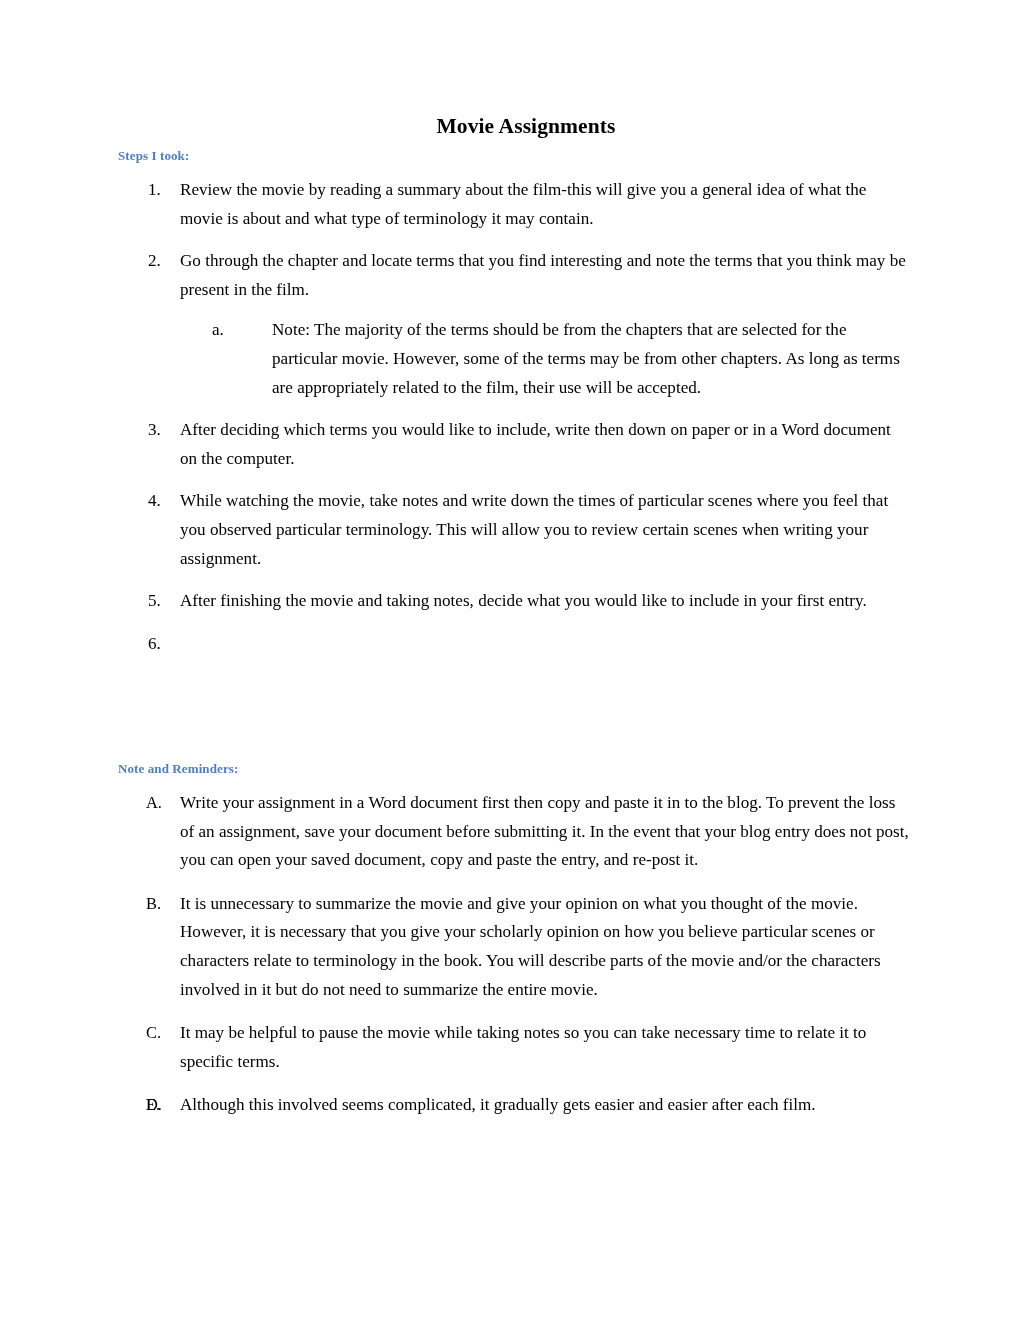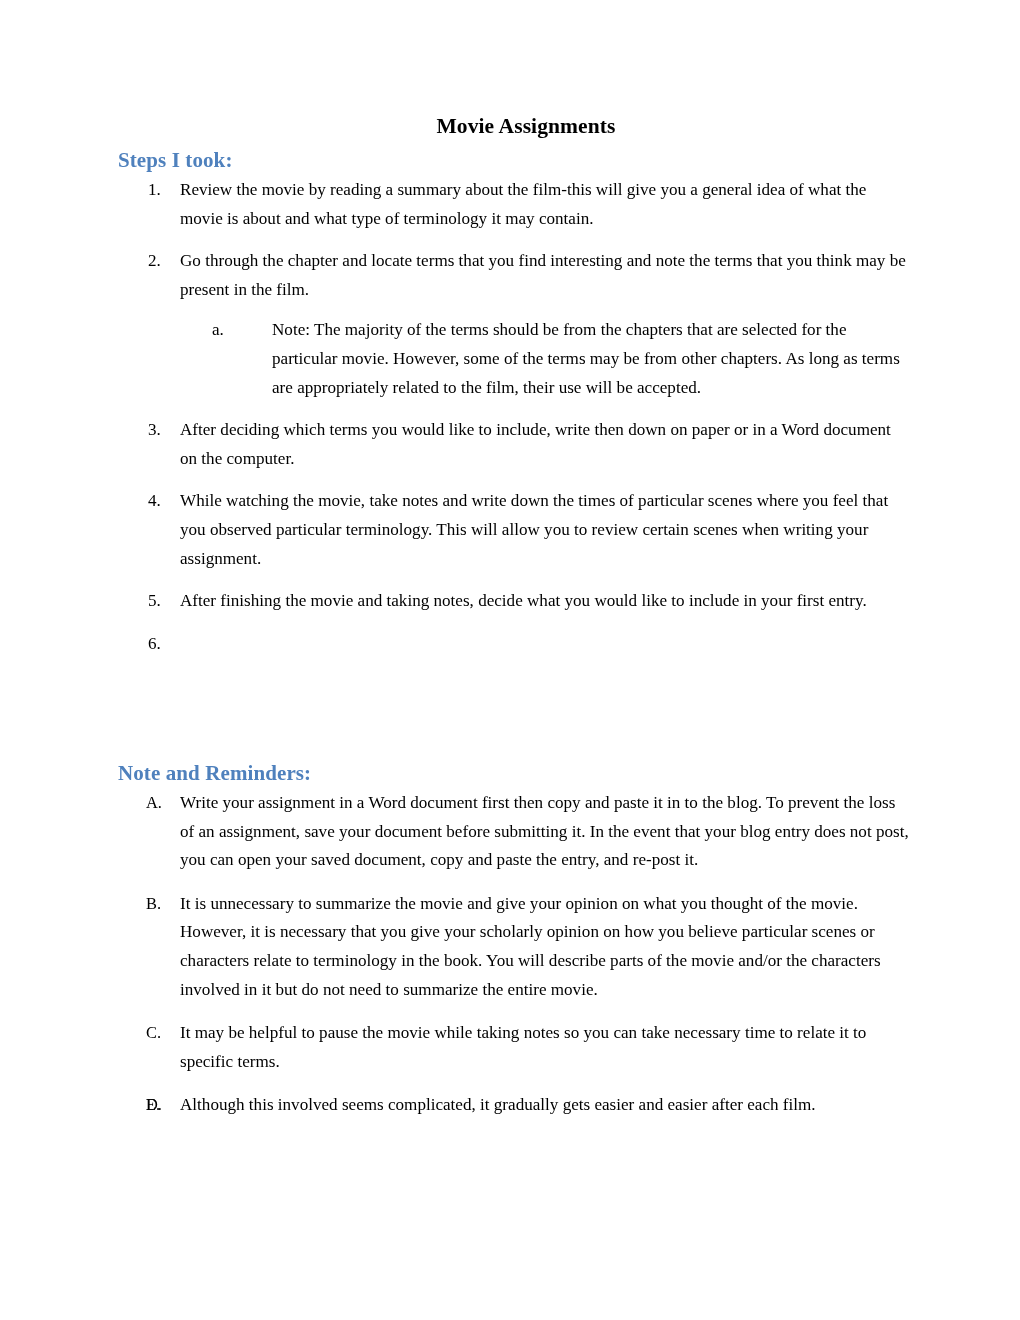--- a/index.html
+++ b/index.html
@@ -34,21 +34,21 @@
     font-family: "Liberation Serif", serif;
     font-size: 21.5px;
     font-weight: bold;
     color: #000000;
     letter-spacing: 0.1px;
   }
   .section-heading {
     margin: 0;
     padding: 0;
     font-family: "Liberation Serif", serif;
-    font-size: 21px;
+    font-size: 13px;
     font-weight: bold;
     color: #4F81BD;
     letter-spacing: 0.1px;
   }
   .sec1-heading {
     position: absolute;
     left: 118px;
     top: 148px;
   }
   .sec2-heading {

